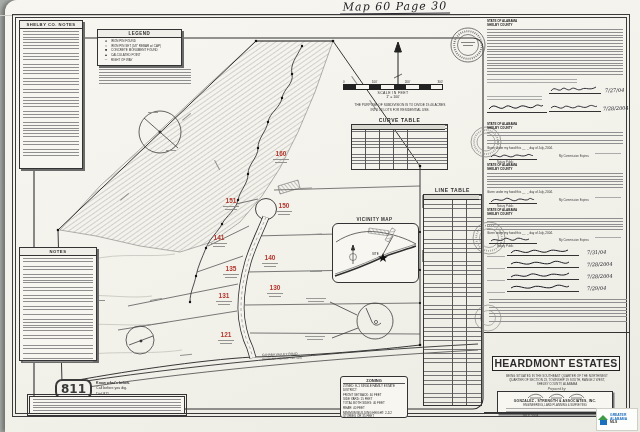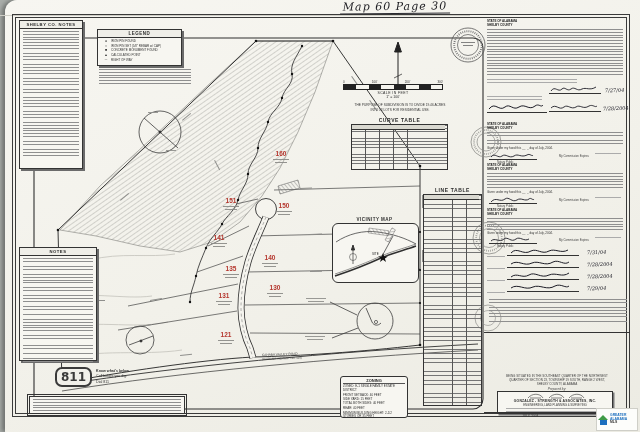--- a/index.html
+++ b/index.html
@@ -38,21 +38,21 @@
   .sigline{border-bottom:.8px solid #333;position:absolute}
   .hand{font-family:"DejaVu Serif",serif;font-style:italic;color:#1c1c26;font-size:5px;transform:rotate(-2deg);white-space:nowrap}
   .tinylab{font-size:2.8px;color:#444}
 
   
   .fp-title{position:absolute;left:487px;width:140px;text-align:center;font-weight:bold;font-family:"Liberation Sans",sans-serif}
   .name-box{position:absolute;border:1.4px solid #222;text-align:center;font-weight:bold;background:#f7f6f1}
   .co-box{position:absolute;border:1px solid #333;box-shadow:1.5px 1.5px 0 #777;background:#f7f6f1;text-align:center}
 
   
-  .logo811{position:absolute;left:55px;top:367px;display:flex;align-items:center;gap:4px}
+  .logo811{position:absolute;left:55px;top:379px;display:flex;align-items:center;gap:4px}
   .d811{border:2px solid #3a3a3a;border-radius:7px;padding:1px 4px;font-weight:900;font-size:12px;color:#3a3a3a;font-family:"DejaVu Sans",sans-serif;background:#f1f0ea}
   .t811{font-size:3.6px;line-height:1.4;color:#333}
 
   
   .mls{position:absolute;left:596px;top:408px;width:42px;height:23px;background:#fdfdfb;border:1px solid #cfcfc8;display:flex;align-items:center;gap:2px;padding:1px;box-sizing:border-box}
   .mls-house{width:10px;height:10px;position:relative;flex:0 0 auto}
   .mls-roof{position:absolute;left:0;top:0;width:0;height:0;border-left:5px solid transparent;border-right:5px solid transparent;border-bottom:5px solid #3f9b47}
   .mls-body{position:absolute;left:1.5px;top:5px;width:7px;height:5px;background:#1d6fbf}
   .mls-txt{font-size:3.4px;font-weight:bold;color:#1d6fbf;line-height:1.15}
   .mls-txt .mlsrow{color:#1d6fbf}
@@ -476,20 +476,21 @@
         <path d="M2,6 C9,1 16,9 24,5 C31,2 38,9 46,4 C52,1 57,7 60,4" stroke="#1c1c26" fill="none" stroke-width="1"></path>
       </svg>
     <div class="sigline" style="left:20px;top:9px;width:72px"></div>
     <span class="hand" style="position:absolute;left:100px;top:3px">7/29/04</span>
     <div class="gl-lt" style="position:absolute;left:0;top:10px;width:18px;height:3px"></div>
   </div>
 </div>
 <div class="gl" style="position:absolute;left:489px;top:299px;width:138px;height:24px"></div>
 
 <div style="position:absolute;left:484px;top:332px;width:146px;height:84px;border-top:1px solid #333">
+  <div class="name-box" style="left:8px;top:23px;width:126px;height:13px;font-size:10.5px;line-height:13px;letter-spacing:.3px">HEARDMONT ESTATES</div>
   <div style="position:absolute;left:3px;top:41px;width:140px;text-align:center;font-size:3px;line-height:1.4;color:#444">
     <div>BEING SITUATED IN THE SOUTHEAST QUARTER OF THE NORTHWEST</div>
     <div>QUARTER OF SECTION 23, TOWNSHIP 19 SOUTH, RANGE 2 WEST,</div>
     <div>SHELBY COUNTY, ALABAMA</div>
   </div>
   <div class="ctr" style="position:absolute;left:0;top:54px;width:146px;font-size:3.2px;font-style:italic;color:#444">Prepared by:</div>
   <div class="co-box" style="left:13px;top:58px;width:114px;height:20px;padding-top:1px">
     <svg width="60" height="6" style="display:block;margin:0 auto">
       <path d="M3,5 C7,0 15,0 18,5 M5,5 L16,5" stroke="#333" fill="none" stroke-width="0.6"></path>
       <path d="M24,5 C28,0 36,0 39,5 M26,5 L37,5" stroke="#333" fill="none" stroke-width="0.6"></path>

